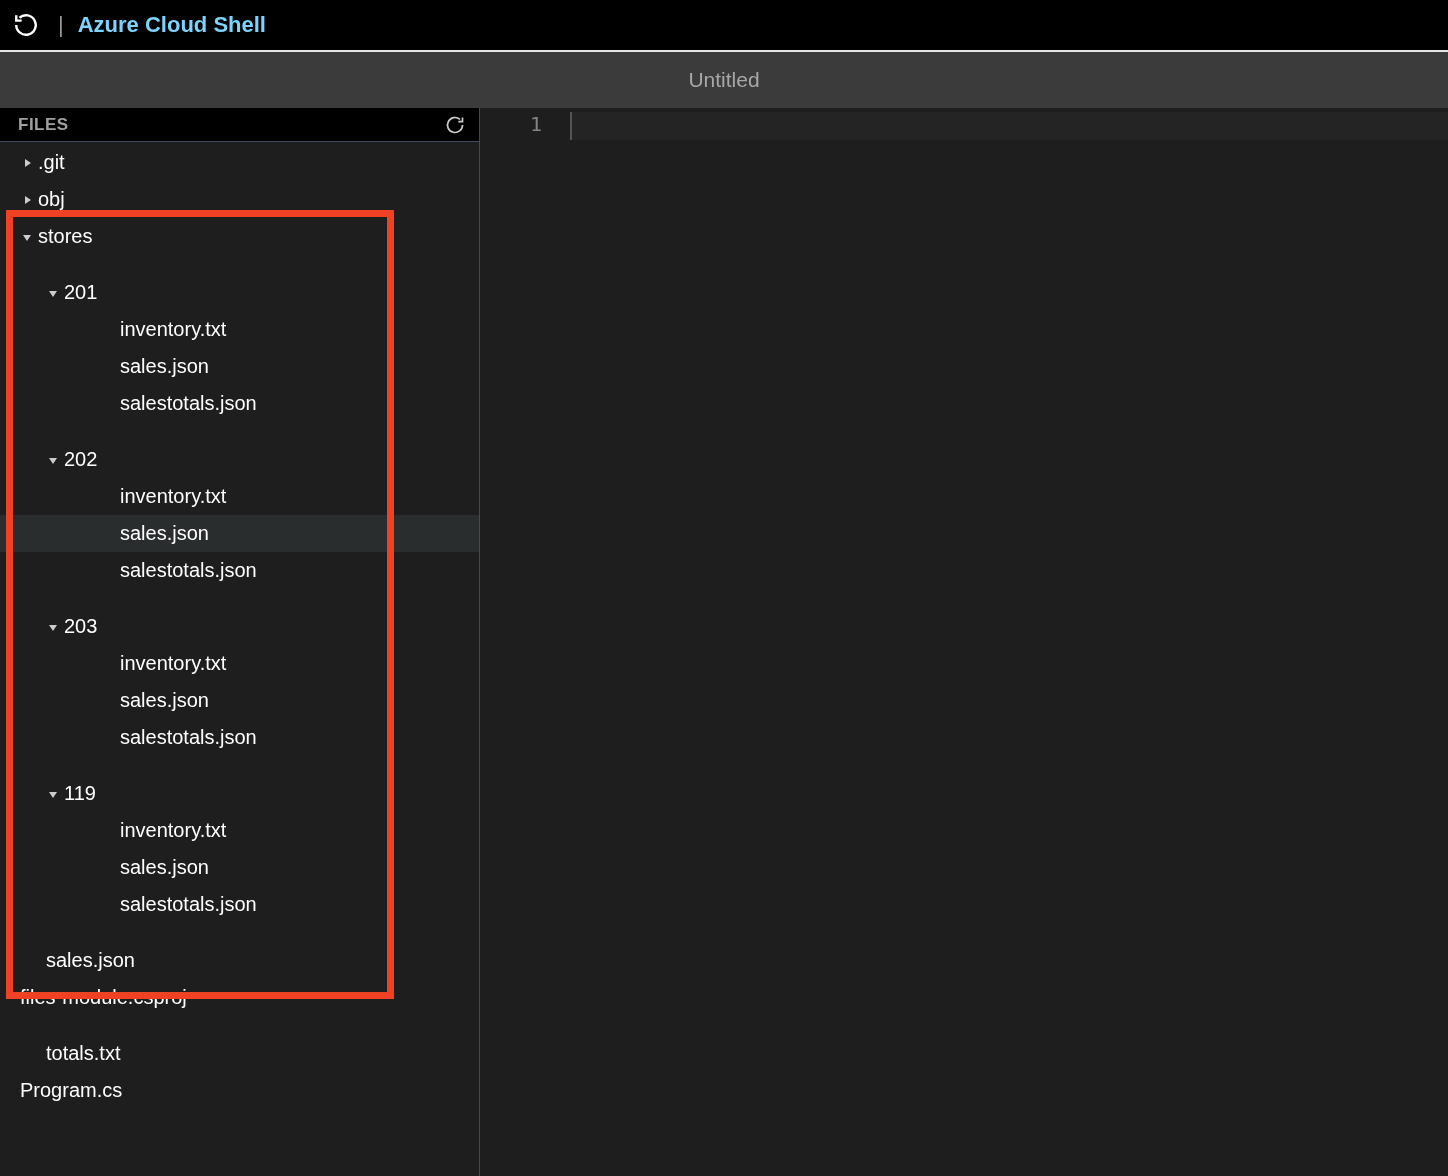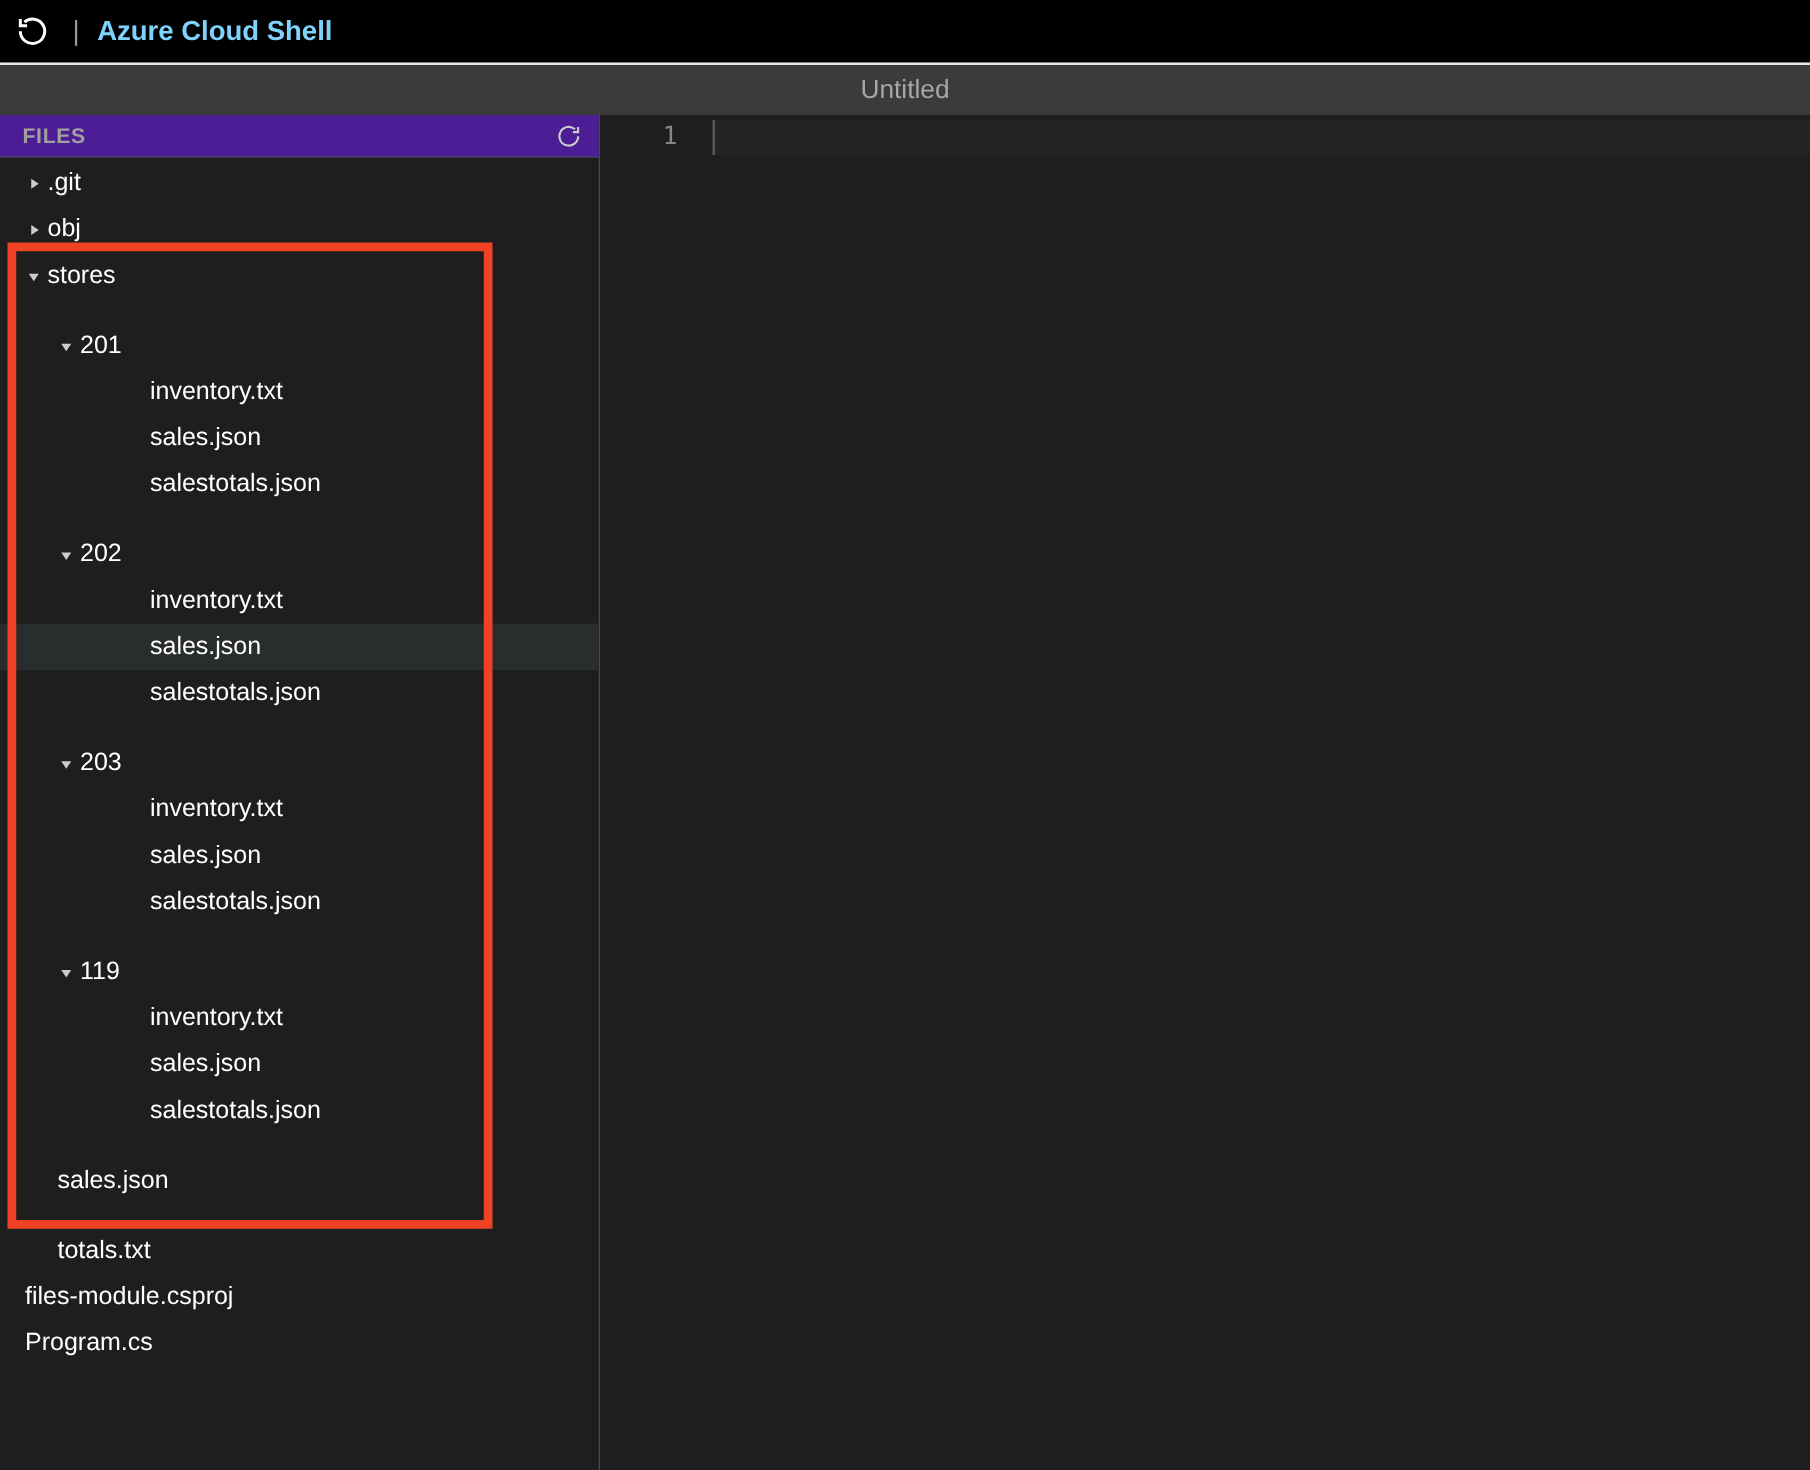--- a/index.html
+++ b/index.html
@@ -34,21 +34,21 @@
   }
   .topbar .title {
     color: #7dd3fc;
     font-weight: 700;
   }
   .white-line {
     height: 2px;
     background: #e6e6e6;
   }
   .tabbar {
-    height: 40px;
+    height: 56px;
     background: #3b3b3b;
     display: flex;
     align-items: center;
     justify-content: center;
     font-size: 21px;
     color: #a7a7a7;
   }
   .main {
     display: flex;
     height: calc(1176px - 50px - 2px - 40px);
@@ -56,21 +56,21 @@
   .sidebar {
     width: 480px;
     background: #1e1e1e;
     border-right: 1px solid #3f4a5a;
     display: flex;
     flex-direction: column;
     position: relative;
   }
   .sidebar-header {
     height: 34px;
-    background: #4c1d95;
+    background: #000000;
     display: flex;
     align-items: center;
     justify-content: space-between;
     padding: 0 14px 0 18px;
     border-bottom: 1px solid #3f4a5a;
   }
   .sidebar-header .label {
     color: #a0a0a0;
     font-size: 17px;
     font-weight: 600;
@@ -266,25 +266,25 @@
         </div>
         <div class="tree-row depth-2">
           <span class="name">sales.json</span>
         </div>
         <div class="tree-row depth-2">
           <span class="name">salestotals.json</span>
         </div>
         <div class="tree-row depth-1">
           <span class="name">sales.json</span>
         </div>
+        <div class="tree-row depth-0">
+          <span class="name">files-module.csproj</span>
+        </div>
         <div class="tree-row depth-1">
           <span class="name">totals.txt</span>
-        </div>
-        <div class="tree-row depth-0">
-          <span class="name">files-module.csproj</span>
         </div>
         <div class="tree-row depth-0">
           <span class="name">Program.cs</span>
         </div>
         <div class="highlight-box" style="top: 68px; height: 789px;"></div>
       </div>
   </div>
 
   <div class="editor">
     <div class="gutter">

